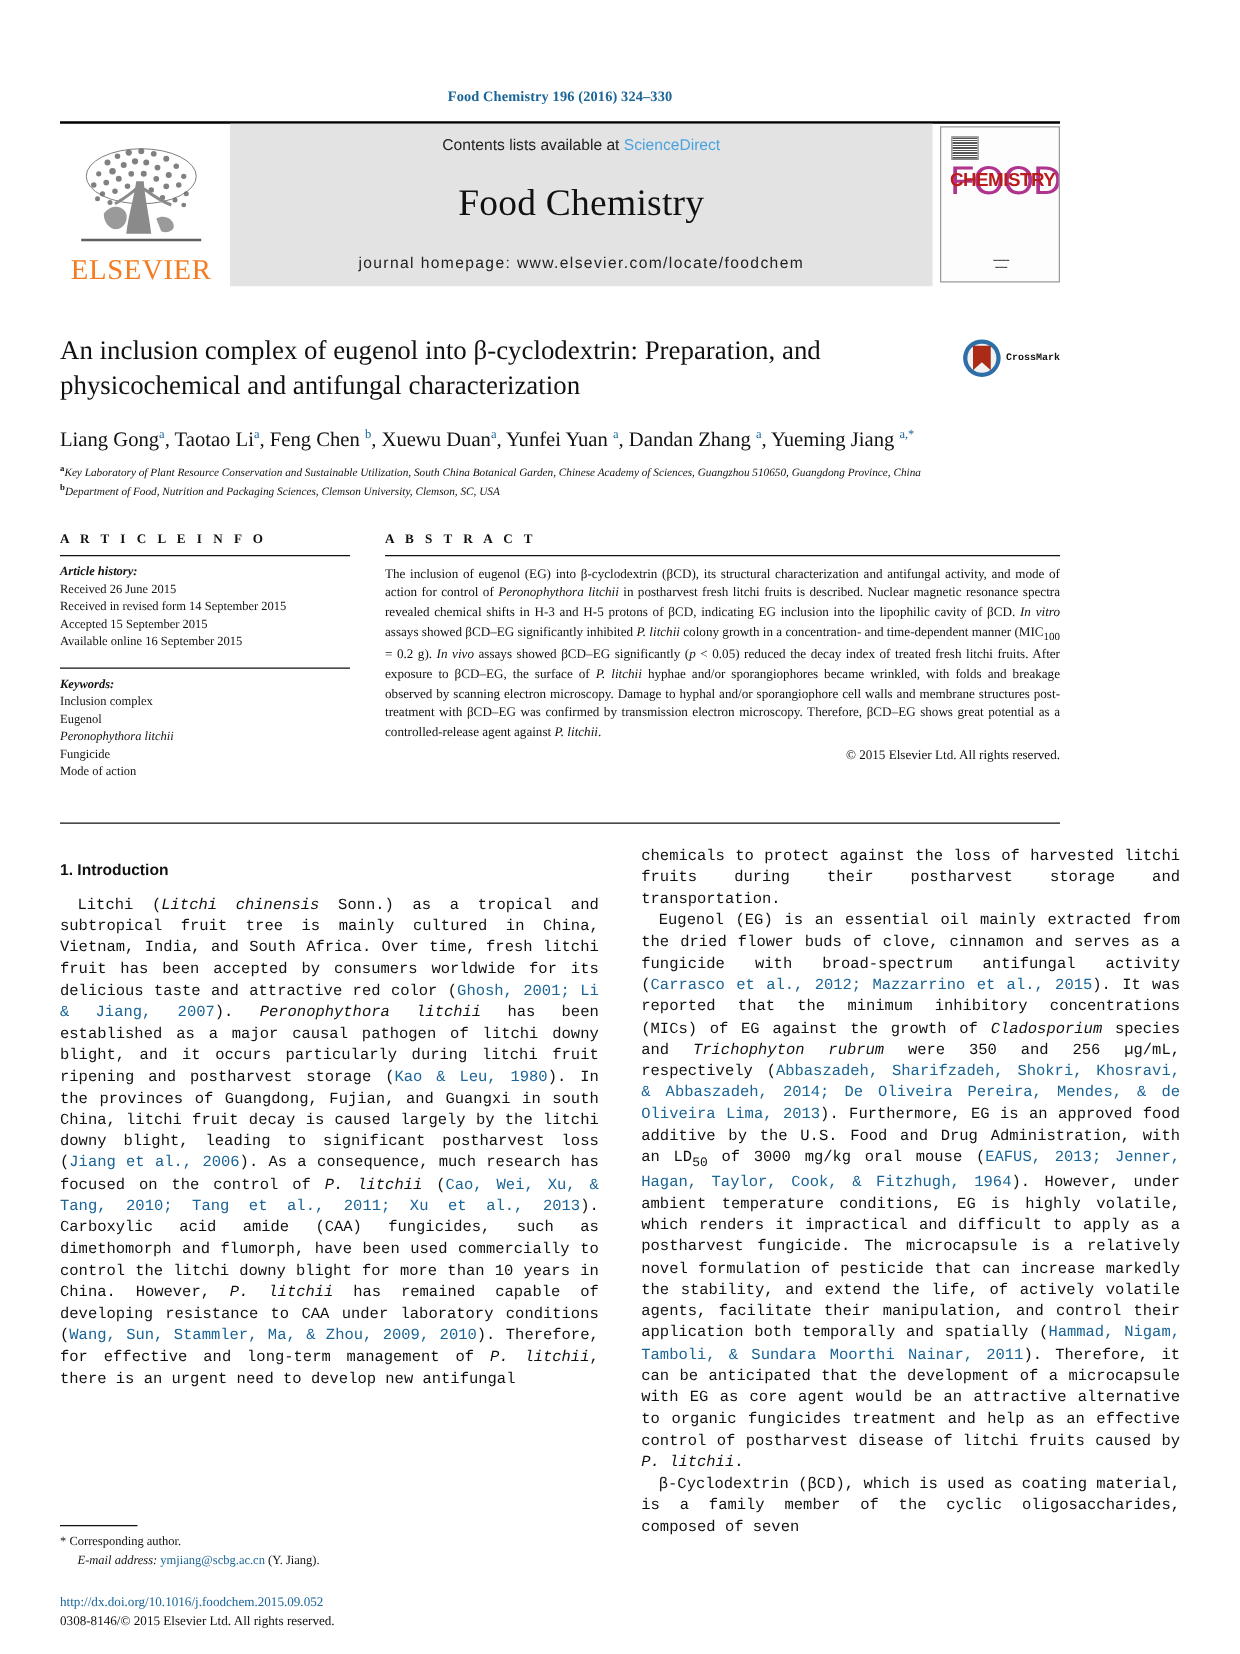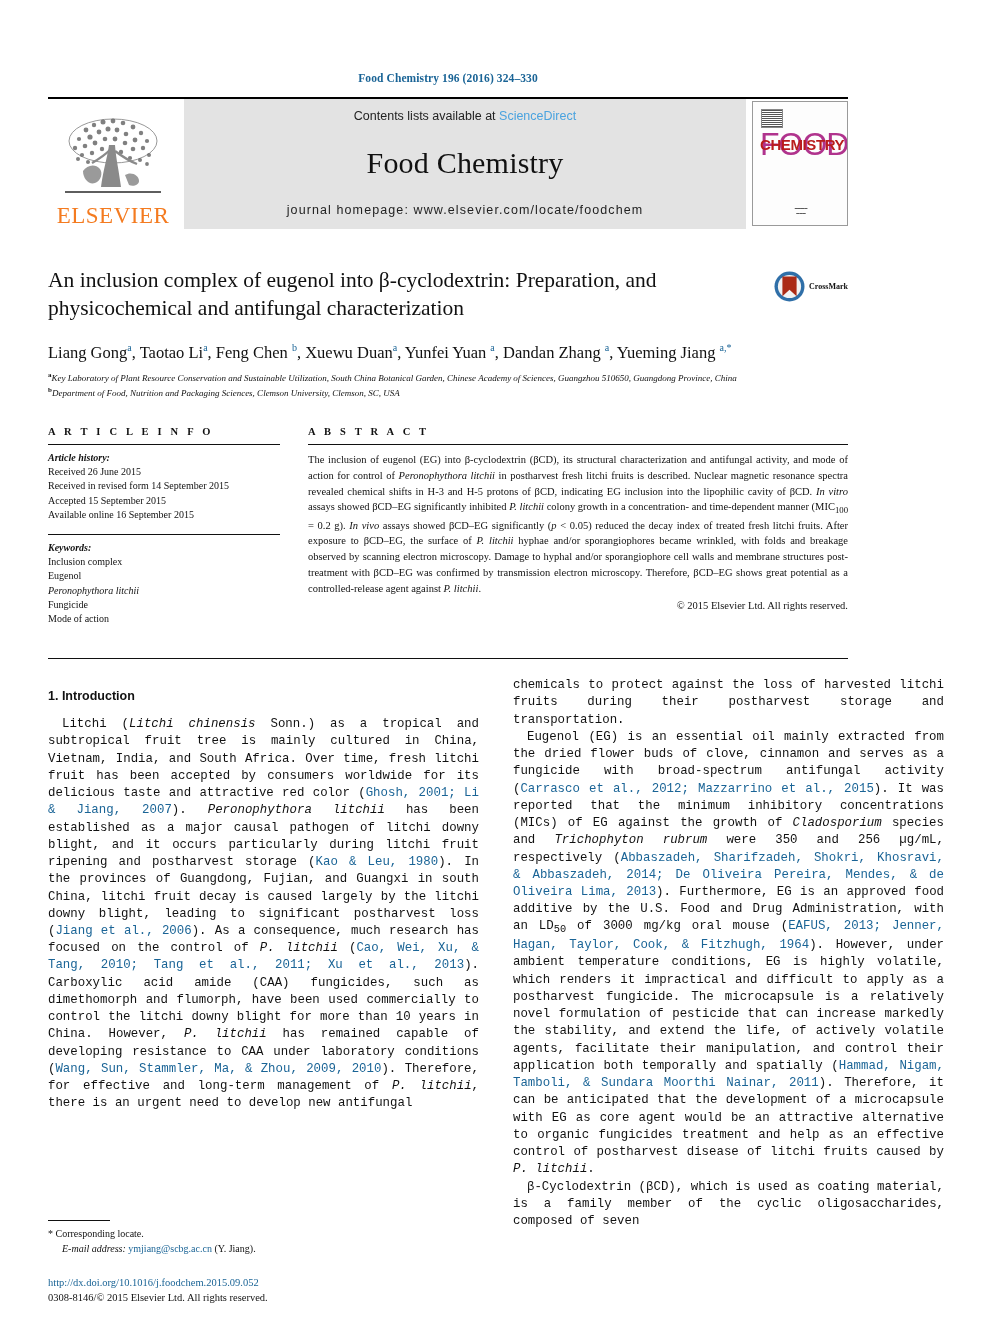--- a/index.html
+++ b/index.html
@@ -156,21 +156,21 @@
   }
   .crossmark {
     position: absolute;
     right: 0;
     top: 4px;
     display: flex;
     align-items: center;
     gap: 4px;
   }
   .crossmark-label {
-    font-family: Liberation Serif, serif;
+    font-family: Liberation Mono, monospace;
     font-size: 8px;
     font-weight: 700;
     color: #111;
   }
   .authors {
     margin-top: 19px;
     font-family: "Liberation Serif", serif;
     font-size: 16.5px;
     color: #111;
     line-height: 1.25;
@@ -431,21 +431,21 @@
       <p class="body-p">Eugenol (EG) is an essential oil mainly extracted from the dried flower buds of clove, cinnamon and serves as a fungicide with broad-spectrum antifungal activity (<span class="cite">Carrasco et al., 2012; Mazzarrino et al., 2015</span>). It was reported that the minimum inhibitory concentrations (MICs) of EG against the growth of <i>Cladosporium</i> species and <i>Trichophyton rubrum</i> were 350 and 256 µg/mL, respectively (<span class="cite">Abbaszadeh, Sharifzadeh, Shokri, Khosravi, &amp; Abbaszadeh, 2014; De Oliveira Pereira, Mendes, &amp; de Oliveira Lima, 2013</span>). Furthermore, EG is an approved food additive by the U.S. Food and Drug Administration, with an LD<sub>50</sub> of 3000 mg/kg oral mouse (<span class="cite">EAFUS, 2013; Jenner, Hagan, Taylor, Cook, &amp; Fitzhugh, 1964</span>). However, under ambient temperature conditions, EG is highly volatile, which renders it impractical and difficult to apply as a postharvest fungicide. The microcapsule is a relatively novel formulation of pesticide that can increase markedly the stability, and extend the life, of actively volatile agents, facilitate their manipulation, and control their application both temporally and spatially (<span class="cite">Hammad, Nigam, Tamboli, &amp; Sundara Moorthi Nainar, 2011</span>). Therefore, it can be anticipated that the development of a microcapsule with EG as core agent would be an attractive alternative to organic fungicides treatment and help as an effective control of postharvest disease of litchi fruits caused by <i>P. litchii</i>.</p>
       <p class="body-p">β-Cyclodextrin (βCD), which is used as coating material, is a family member of the cyclic oligosaccharides, composed of seven</p>
     </div>
   </div>
 
   <div class="footnote-wrap">
     <div class="footnote-rule"></div>
     <div class="footnote">
       <div>
         <span>*</span>
-        <span>Corresponding locate.</span>
+        <span>Corresponding author.</span>
       </div>
       <div style="padding-left:14px">
         <span class="em">E-mail address:</span>
         <span class="lnk">ymjiang@scbg.ac.cn</span>
         <span>(Y. Jiang).</span>
       </div>
     </div>
     <div class="doi-block">
       <div class="doi-link">http://dx.doi.org/10.1016/j.foodchem.2015.09.052</div>
       <div>0308-8146/© 2015 Elsevier Ltd. All rights reserved.</div>

